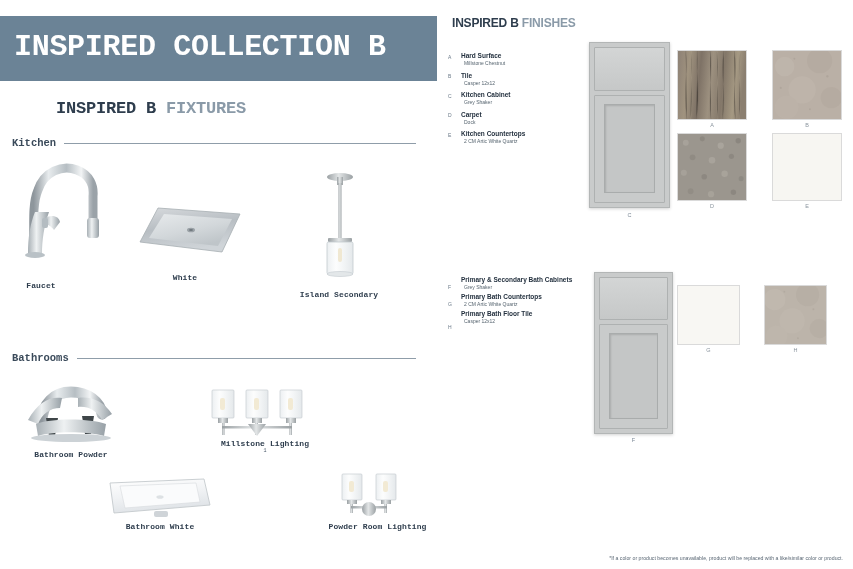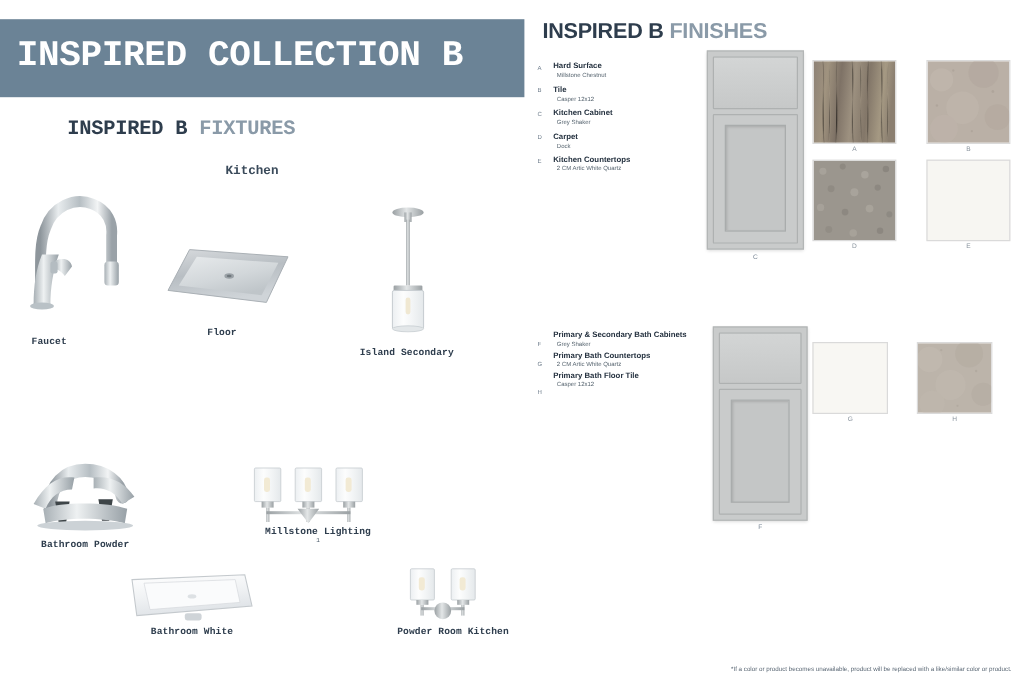--- a/index.html
+++ b/index.html
@@ -67,21 +67,21 @@
     font-weight: bold;
     color: #3a4a5a;
     white-space: nowrap;
     padding-right: 8px;
   }
   .group-row .group-rule {
     flex: 1;
     height: 1px;
     background: #8f9da9;
   }
-  #kitchen-row   { top: 121px; flex-direction: column; }
+  #kitchen-row   { top: 121px; }
   #bathrooms-row { top: 336px; }
 
   .fixture-caption {
     position: absolute;
     font-size: 8px;
     font-weight: bold;
     color: #2e3d4d;
     white-space: nowrap;
     text-align: center;
     letter-spacing: 0.1px;
@@ -98,21 +98,21 @@
     position: absolute;
   }
 
   
   #right-panel {
     position: absolute;
     left: 437px; top: 0;
     width: 416px;
     height: 569px;
   }
-  #finishes-heading { left: 15px; top: 16px; font-size: 18px; }
+  #finishes-heading { left: 15px; top: 16px; font-size: 12px; }
 
   .legend {
     position: absolute;
     left: 11px;
     width: 135px;
   }
   #legend-top    { top: 52px; }
   #legend-bottom { top: 276px; }
 
   .legend-item {
@@ -268,21 +268,21 @@
         <stop offset="0%" stop-color="#e7eaec"></stop>
         <stop offset="60%" stop-color="#d2d7da"></stop>
         <stop offset="100%" stop-color="#bfc5c9"></stop>
       </linearGradient>
     </defs>
     <path d="M22 6 L104 12 L86 50 L4 40 Z" fill="url(#sinkTop)" stroke="#a7aeb3" stroke-width="0.8"></path>
     <path d="M28 12 L96 17 L82 44 L13 36 Z" fill="url(#sinkBasin)"></path>
     <ellipse cx="55" cy="28" rx="4" ry="2.3" fill="#9aa1a6"></ellipse>
     <ellipse cx="55" cy="28" rx="2" ry="1.1" fill="#6f777c"></ellipse>
   </svg>
-  <div class="fixture-caption" style="left:155px; top:257px; width:60px;">Floor</div>
+  <div class="fixture-caption" style="left:155px; top:257px; width:60px;">White</div>
 
   <svg class="product" style="left:318px; top:152px;" width="44" height="118" viewBox="0 0 44 118">
     <defs>
       <linearGradient id="nickel" x1="0" y1="0" x2="1" y2="0">
         <stop offset="0%" stop-color="#9aa0a3"></stop>
         <stop offset="45%" stop-color="#e3e6e7"></stop>
         <stop offset="100%" stop-color="#9aa0a3"></stop>
       </linearGradient>
       <linearGradient id="glass" x1="0" y1="0" x2="1" y2="0">
         <stop offset="0%" stop-color="#e8ecef" stop-opacity="0.85"></stop>
@@ -293,20 +293,24 @@
     <ellipse cx="22" cy="9" rx="13" ry="4" fill="url(#nickel)"></ellipse>
     <rect x="19" y="9" width="6" height="8" fill="url(#nickel)"></rect>
     <rect x="20.5" y="15" width="3" height="55" fill="url(#nickel)"></rect>
     <rect x="10" y="70" width="24" height="4" rx="1" fill="url(#nickel)"></rect>
     <rect x="9" y="74" width="26" height="32" rx="1.5" fill="url(#glass)" stroke="#c3cace" stroke-width="0.8"></rect>
     <rect x="20" y="80" width="4" height="14" rx="2" fill="#f0e8d2"></rect>
     <ellipse cx="22" cy="106" rx="13" ry="2.5" fill="#e3e7e9" stroke="#c3cace" stroke-width="0.6"></ellipse>
   </svg>
   <div class="fixture-caption" style="left:289px; top:274px; width:100px;">Island Secondary</div>
 
+  <div id="bathrooms-row" class="group-row">
+    <span class="group-label">Bathrooms</span>
+    <span class="group-rule"></span>
+  </div>
 
   <svg class="product" style="left:16px; top:358px;" width="108" height="70" viewBox="0 0 108 70">
     <path d="M26 48 C26 30 38 18 55 18 C72 18 84 28 86 40" fill="none" stroke="url(#chrome1)" stroke-width="11" stroke-linecap="round"></path>
     <path d="M12 46 C22 28 34 22 46 24 L44 34 C34 34 26 40 22 50 Z" fill="url(#chrome2)"></path>
     <path d="M62 24 C76 22 88 28 96 40 L86 46 C80 36 72 32 62 33 Z" fill="url(#chrome2)"></path>
     <path d="M30 44 L42 44 L39 62 L33 62 Z" fill="#3e4548"></path>
     <path d="M66 42 L78 42 L75 60 L69 60 Z" fill="#3e4548"></path>
     <path d="M20 50 C34 44 74 44 90 50 L88 62 C70 57 38 57 22 62 Z" fill="url(#chrome2)"></path>
     <ellipse cx="55" cy="64" rx="40" ry="4" fill="#ccd2d6"></ellipse>
   </svg>
@@ -351,21 +355,21 @@
     <rect x="46" y="3" width="20" height="26" rx="1" fill="url(#glass)" stroke="#c7cdd1" stroke-width="0.7"></rect>
     <rect x="19" y="10" width="5" height="11" rx="2" fill="#f2ead4"></rect>
     <rect x="53" y="10" width="5" height="11" rx="2" fill="#f2ead4"></rect>
     <rect x="17" y="29" width="10" height="4" fill="url(#nickel)"></rect>
     <rect x="51" y="29" width="10" height="4" fill="url(#nickel)"></rect>
     <rect x="20.5" y="33" width="2.5" height="9" fill="url(#nickel)"></rect>
     <rect x="54.5" y="33" width="2.5" height="9" fill="url(#nickel)"></rect>
     <rect x="21" y="35" width="36" height="2.5" fill="url(#nickel)"></rect>
     <circle cx="39" cy="38" r="7" fill="url(#nickel)"></circle>
   </svg>
-  <div class="fixture-caption" style="left:315px; top:506px; width:125px;">Powder Room Kitchen</div>
+  <div class="fixture-caption" style="left:315px; top:506px; width:125px;">Powder Room Lighting</div>
 </div>
 
 <div id="right-panel">
 
   <div id="finishes-heading" class="section-heading">
     <span class="strong">INSPIRED B</span>
     <span class="light">FINISHES</span>
   </div>
 
   <div id="legend-top" class="legend">

